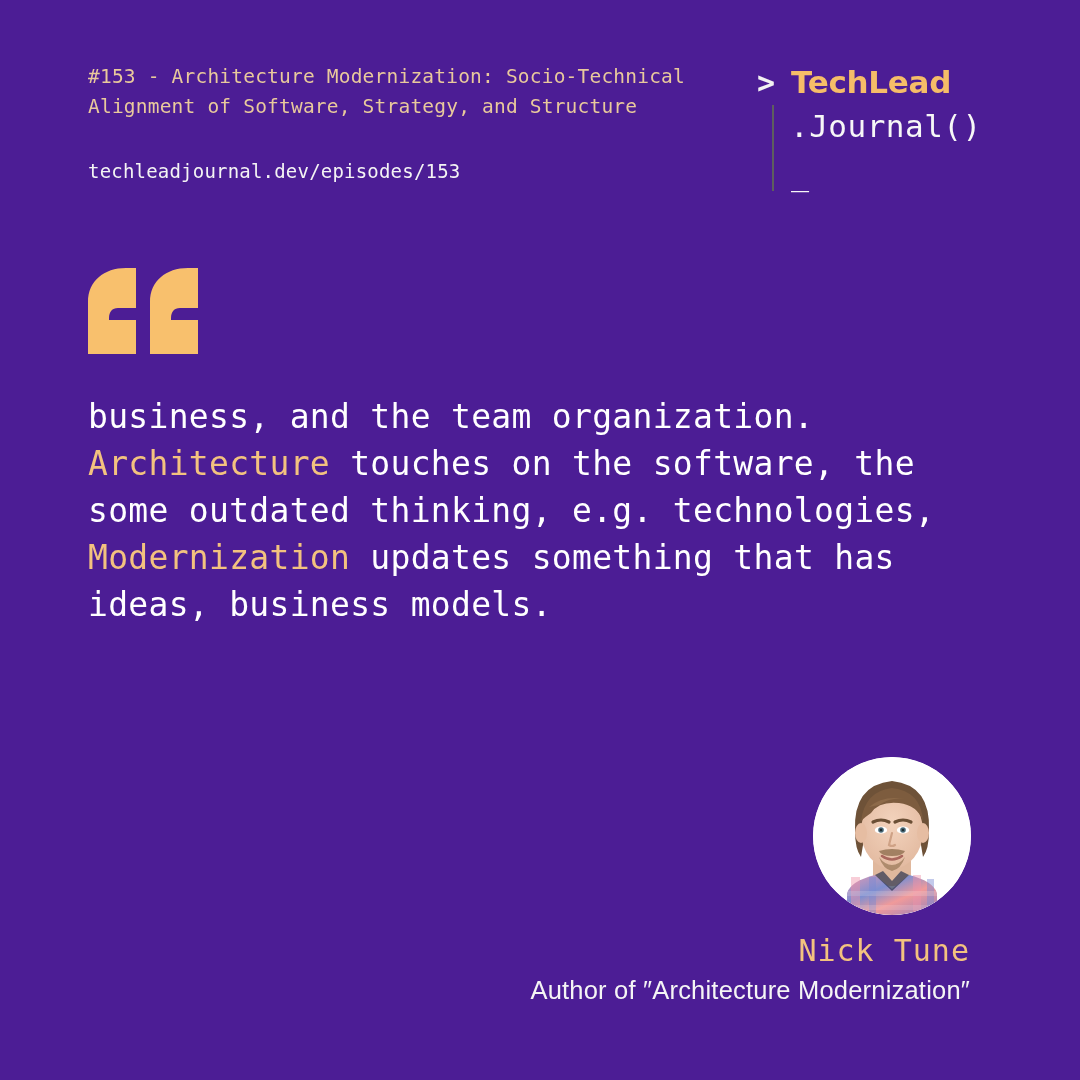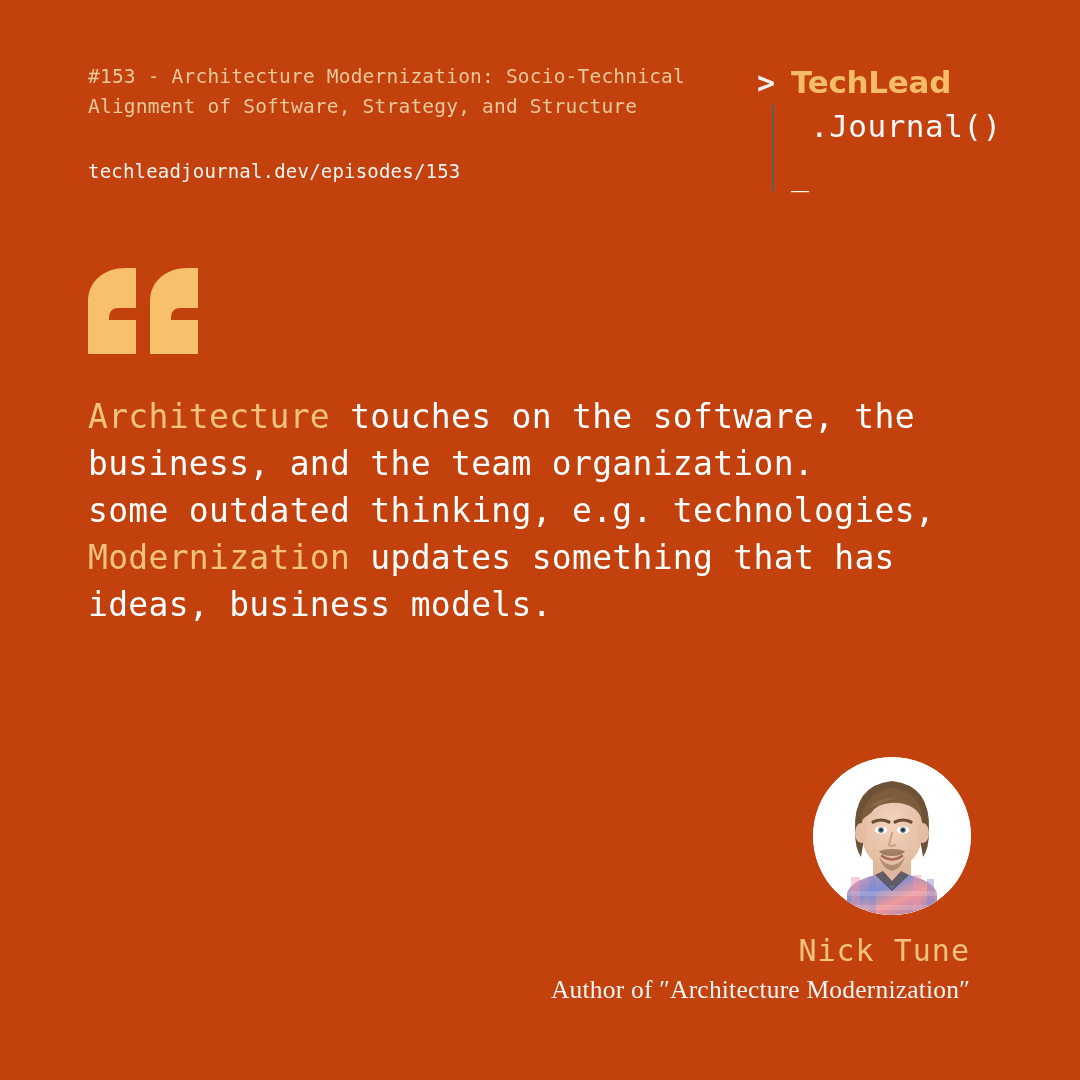--- a/index.html
+++ b/index.html
@@ -4,21 +4,21 @@
 <style>
   html, body {
     margin: 0;
     padding: 0;
     background: #0e0e0e;
   }
   #card {
     position: relative;
     width: 1080px;
     height: 1080px;
-    background: #c2410c;
+    background: #4c1d95;
     overflow: hidden;
     font-family: "DejaVu Sans Mono", "Liberation Mono", monospace;
   }
 
   
   .header {
     position: absolute;
     left: 88px;
     top: 62px;
     width: 660px;
@@ -81,21 +81,20 @@
   }
   .logo-journal {
     position: absolute;
     left: 33px;
     top: 44px;
     color: #f7f7f7;
     font-size: 31px;
     line-height: 36px;
     letter-spacing: 0.5px;
     font-family: "DejaVu Sans Mono", "Liberation Mono", monospace;
-    margin-left: 20px;
   }
   .logo-cursor {
     position: absolute;
     left: 34px;
     top: 94px;
     color: #f7f7f7;
     font-size: 30px;
     line-height: 34px;
     font-family: "DejaVu Sans Mono", "Liberation Mono", monospace;
   }
@@ -151,21 +150,21 @@
     letter-spacing: 1px;
     font-family: "DejaVu Sans Mono", "Liberation Mono", monospace;
     text-align: right;
   }
   .attrib-role {
     color: #f5f5f5;
     font-size: 25.5px;
     line-height: 34px;
     letter-spacing: 0.2px;
     margin-top: 3px;
-    font-family: Liberation Serif, serif;
+    font-family: Liberation Sans, sans-serif;
   }
 </style>
 </head>
 <body>
 
 <div id="card">
 
   <div class="header">
     <div class="ep-title">#153 - Architecture Modernization: Socio-Technical
 Alignment of Software, Strategy, and Structure</div>
@@ -183,22 +182,22 @@
   </div>
 
   <div class="quote-mark">
     <svg width="112" height="86" viewBox="0 0 112 86" xmlns="http://www.w3.org/2000/svg">
       <path d="M0 86 L0 34 C0 13 16 0 38 0 L48 0 L48 40 L30 40 C24 40 21 44 21 50 L21 52 L48 52 L48 86 Z" fill="#f8c06d"></path>
       <path d="M62 86 L62 34 C62 13 78 0 100 0 L110 0 L110 40 L92 40 C86 40 83 44 83 50 L83 52 L110 52 L110 86 Z" fill="#f8c06d"></path>
     </svg>
   </div>
 
   <div class="quote-body">
+    <div>business, and the team organization.</div>
     <div><span class="hl">Architecture</span><span> touches on the software, the</span></div>
-    <div>business, and the team organization.</div>
     <div>some outdated thinking, e.g. technologies,</div>
     <div><span class="hl">Modernization</span><span> updates something that has</span></div>
     <div>ideas, business models.</div>
   </div>
 
   <div class="avatar">
     <svg width="158" height="158" viewBox="0 0 158 158" xmlns="http://www.w3.org/2000/svg">
       <defs>
         <clipPath id="circ">
             <circle cx="79" cy="79" r="79"></circle>

